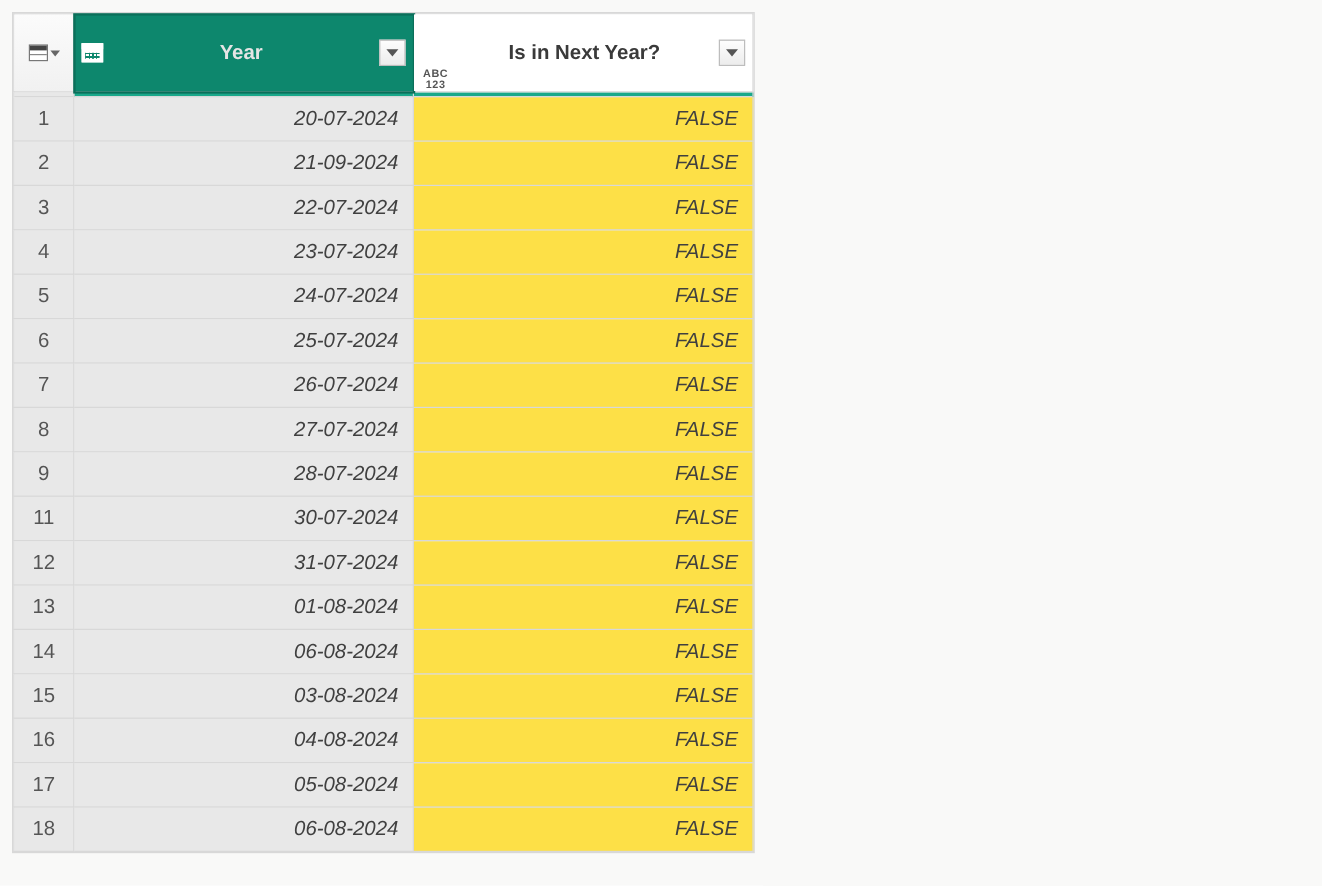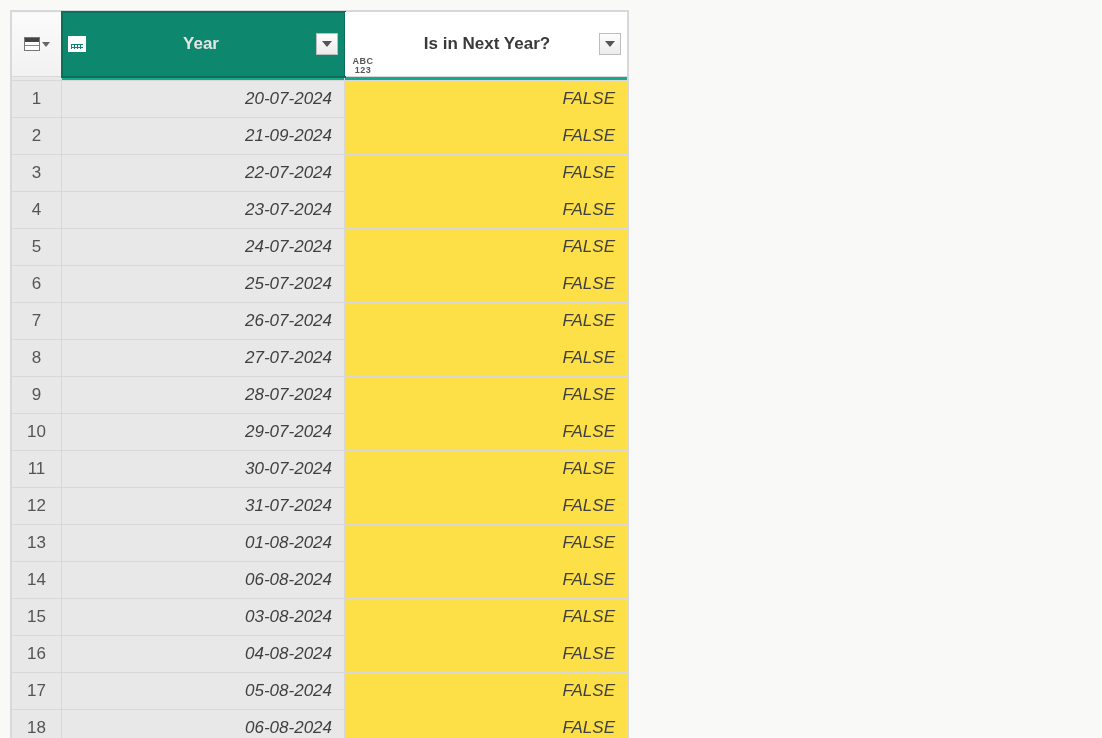--- a/index.html
+++ b/index.html
@@ -238,25 +238,20 @@
           <td class="rownum">8</td>
           <td class="cell yearcol">27-07-2024</td>
           <td class="cell nextcol">FALSE</td>
         </tr>
         <tr>
           <td class="rownum">9</td>
           <td class="cell yearcol">28-07-2024</td>
           <td class="cell nextcol">FALSE</td>
         </tr>
         <tr>
-          <td class="rownum">10</td>
-          <td class="cell yearcol">29-07-2024</td>
-          <td class="cell nextcol">FALSE</td>
-        </tr>
-        <tr>
           <td class="rownum">11</td>
           <td class="cell yearcol">30-07-2024</td>
           <td class="cell nextcol">FALSE</td>
         </tr>
         <tr>
           <td class="rownum">12</td>
           <td class="cell yearcol">31-07-2024</td>
           <td class="cell nextcol">FALSE</td>
         </tr>
         <tr>

